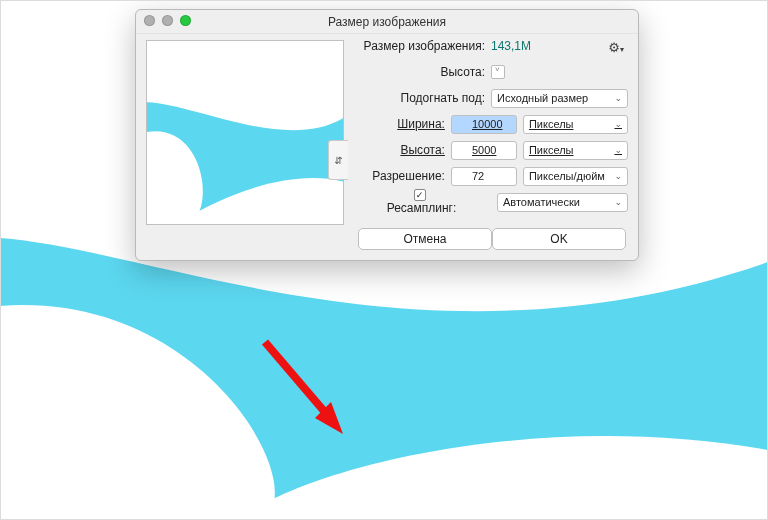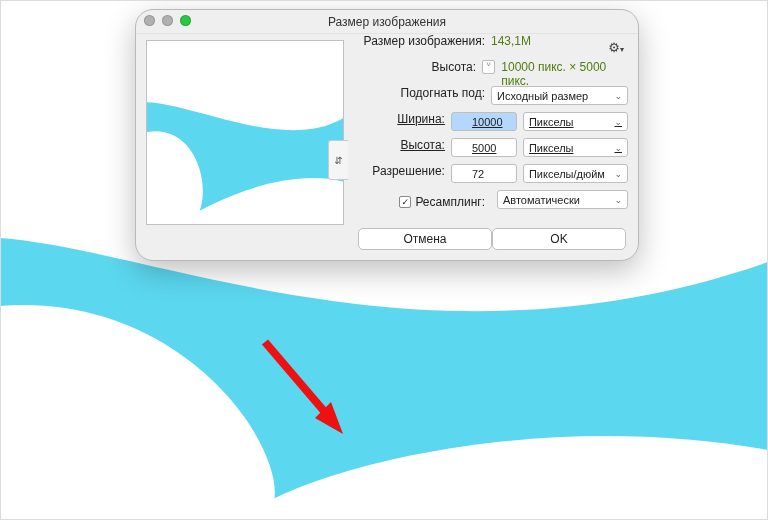--- a/index.html
+++ b/index.html
@@ -3,43 +3,43 @@
 <meta charset="utf-8">
 <style>
   * { box-sizing: border-box; margin: 0; padding: 0; }
   html, body { width: 768px; height: 520px; overflow: hidden; font-family: -apple-system, "Helvetica Neue", Arial, sans-serif; font-size: 12px; color: #222; }
   .canvas-bg {
     position: absolute; inset: 0; background: #fff;
   }
   .wave-outer, .wave-inner { position: absolute; left: 0; top: 0; width: 768px; height: 520px; }
   .dialog {
     position: absolute; left: 135px; top: 9px; width: 504px; height: 252px;
-    background: #efefef; border: 1px solid #b9b9b9; border-radius: 18px;
+    background: #efefef; border: 1px solid #b9b9b9; border-radius: 6px;
     box-shadow: 0 10px 30px rgba(0,0,0,0.25);
   }
   .titlebar {
     height: 24px; line-height: 24px; text-align: center; font-size: 12px;
     color: #333; position: relative; border-bottom: 1px solid #e2e2e2;
   }
   .traffic { position: absolute; left: 8px; top: 5px; display: flex; gap: 7px; }
   .dot { width: 11px; height: 11px; border-radius: 50%; box-shadow: inset 0 0 0 1px rgba(0,0,0,0.15); }
   .dot.red { background: #b0b0b0; }
   .dot.yel { background: #b0b0b0; }
   .dot.grn { background: #28c840; }
   .body { position: absolute; left: 0; right: 0; top: 24px; bottom: 0; padding: 10px 12px 12px; }
   .gear { position: absolute; right: 14px; top: 6px; font-size: 13px; color: #444; }
   .preview {
     position: absolute; left: 10px; top: 6px; width: 198px; height: 185px;
     background: #fff; border: 1px solid #c0c0c0;
   }
   .preview svg { width: 100%; height: 100%; display: block; }
   .form { position: absolute; left: 222px; top: 0; right: 10px; }
-  .row { display: flex; height: 24px; margin-bottom: 2px; }
+  .row { display: flex; align-items: center; height: 24px; margin-bottom: 2px; }
   .lbl { width: 133px; text-align: right; padding-right: 6px; color: #222; }
-  .val { color: #4d7c0f; }
+  .val { color: #0f766e; }
   .dimswatch { display:inline-block; width:14px; height:14px; border:1px solid #bbb; background:#fff; margin-right:6px; border-radius:2px; position:relative; }
   .dimswatch::after { content:"˅"; font-size:8px; color:#888; position:absolute; left:3px; top:-1px; }
   .select, .input {
     height: 19px; border: 1px solid #bfbfbf; background: #fff; border-radius: 3px;
     font-size: 11px; padding: 0 5px; color: #222;
   }
   .select { display:flex; align-items:center; justify-content:space-between; }
   .select .caret { font-size: 9px; color: #666; margin-left: 6px; }
   .input { }
   .input.sel { background: #b4d7ff; }
@@ -100,21 +100,20 @@
     </div>
 
     <div class="form">
       <div class="row">
         <div class="lbl">Размер изображения:</div>
         <div class="val">143,1M</div>
       </div>
       <div class="row">
         <div class="lbl">Высота:</div>
         <span class="dimswatch"></span>
-        <div class="val">10000 пикс. × 5000 пикс.</div>
       </div>
       <div class="row fitrow">
         <div class="lbl">Подогнать под:</div>
         <div class="select" style="flex:1">
           <span>Исходный размер</span>
           <span class="caret">⌄</span>
         </div>
       </div>
 
       <div style="position:relative;text-decoration:underline;">
@@ -141,21 +140,21 @@
       <div class="row whrow">
         <div class="lbl">Разрешение:</div>
         <input class="input" value="72" style="">
         <div class="select" style="width:148px">
           <span>Пикселы/дюйм</span>
           <span class="caret">⌄</span>
         </div>
       </div>
 
       <div class="row">
-        <div class="lbl" style="display:flex;justify-content:flex-end;align-items:center;">
+        <div class="lbl" style="display:flex;justify-content:flex-end;align-items:center;flex-direction:column;">
           <span class="check checked"></span>
           <span>Ресамплинг:</span>
         </div>
         <div class="select" style="flex:1;margin-left:6px">
           <span>Автоматически</span>
           <span class="caret">⌄</span>
         </div>
       </div>
     </div>
 

